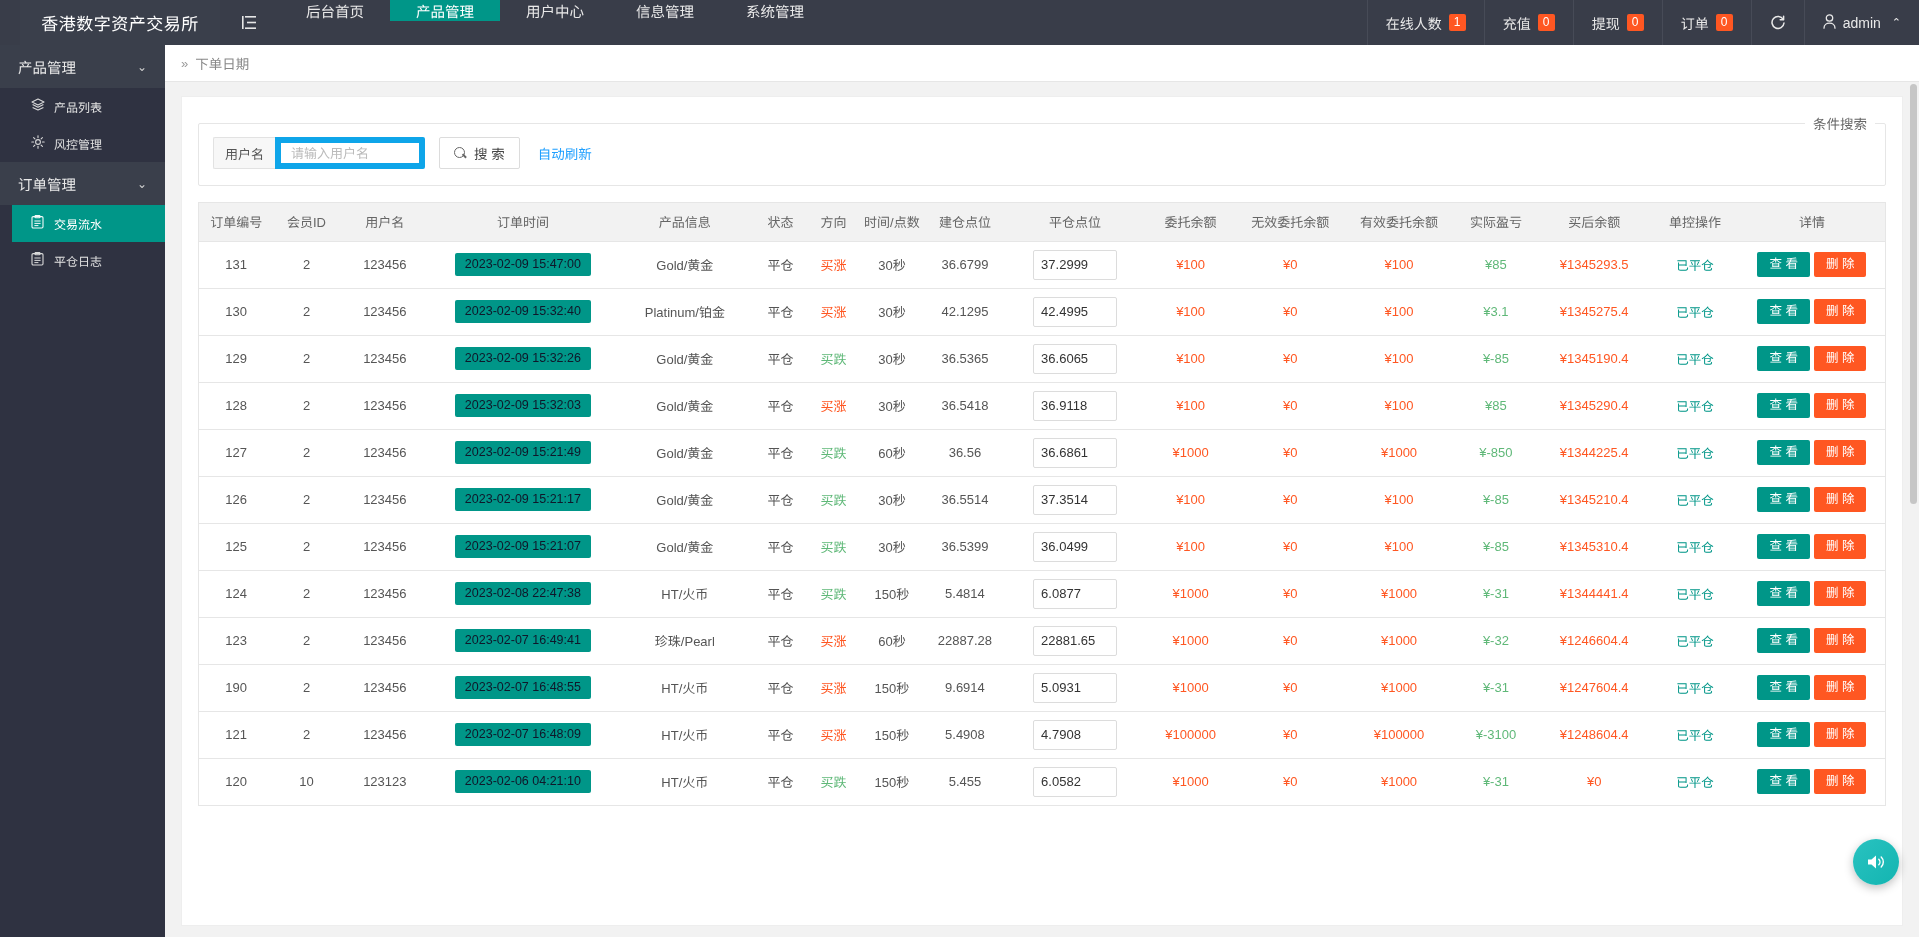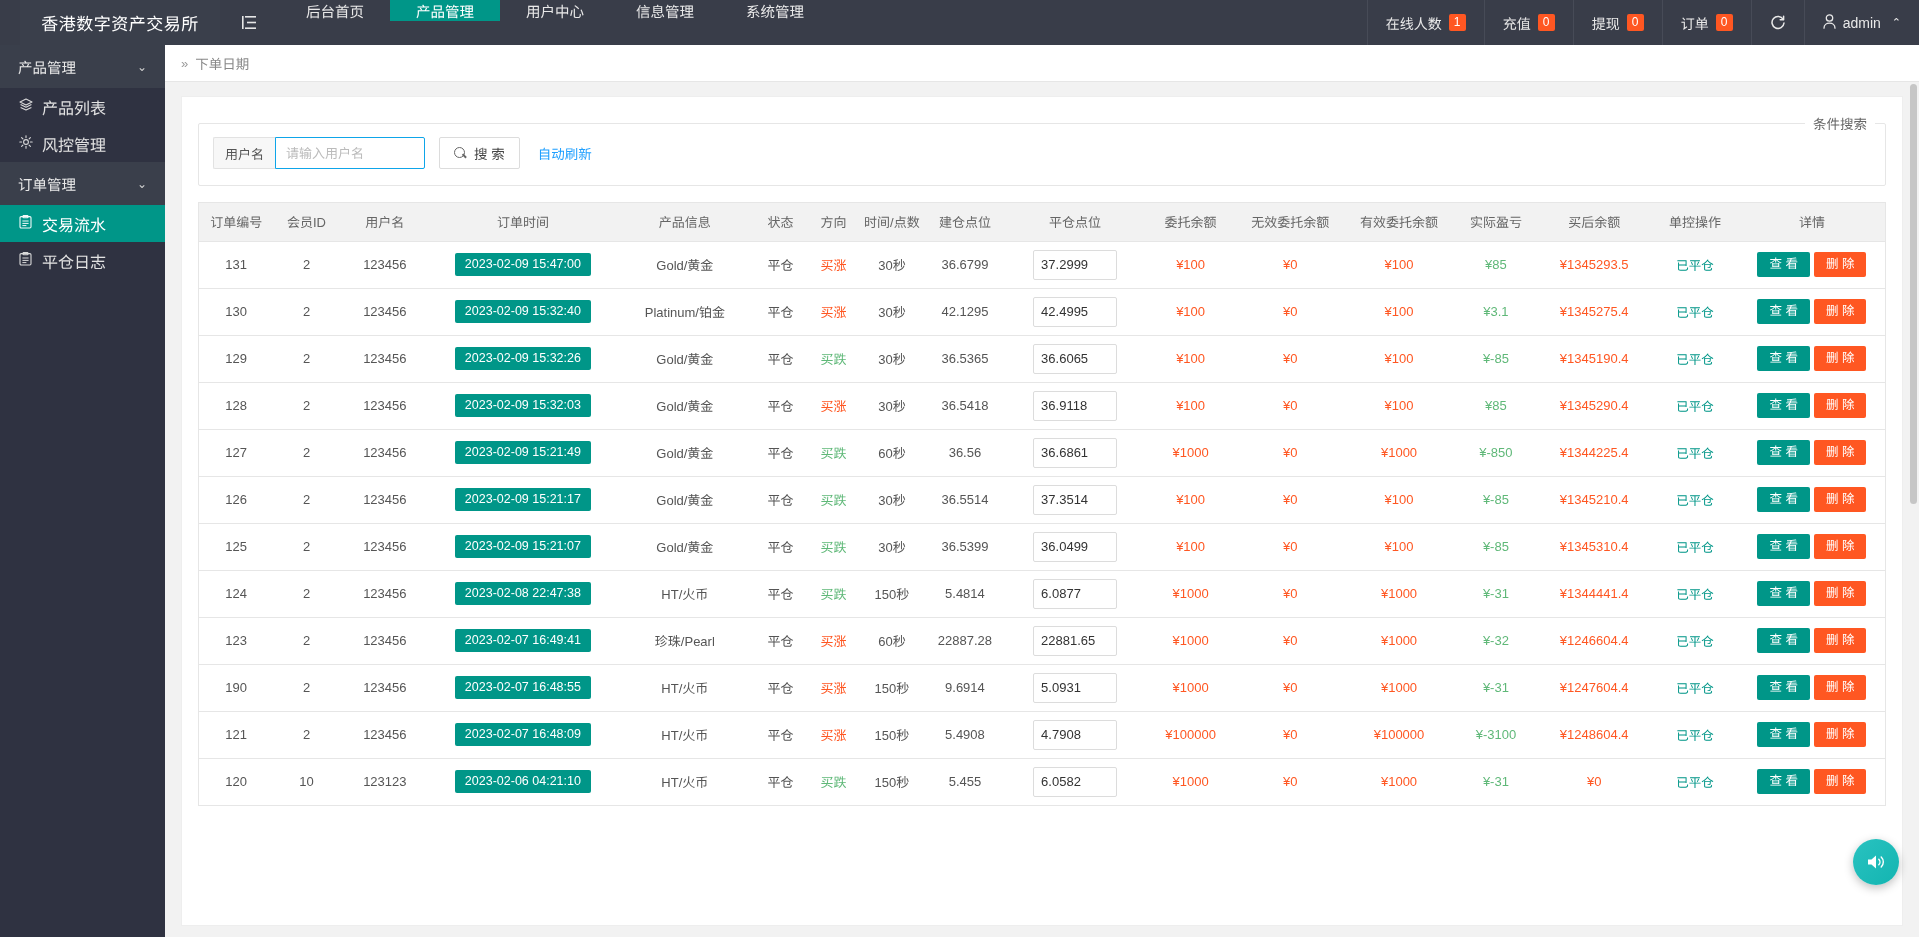--- a/index.html
+++ b/index.html
@@ -58,22 +58,23 @@
     background: #2F3241; overflow: hidden; z-index: 20;
   }
   .side-group {
     height: 43px; display: flex; align-items: center;
     padding: 0 18px; color: #e8e8e8; font-size: 14.5px;
     background: #3a3f4b; cursor: pointer; justify-content: space-between;
   }
   .side-group .chev { font-size: 12px; color: #cfcfcf; }
   .side-item {
     height: 37px; display: flex; align-items: center; gap: 9px;
-    padding: 0 18px; color: #e2e2e2; font-size: 16px; cursor: pointer;
+    padding: 0 18px; color: #e2e2e2; font-size: 12px; cursor: pointer;
     background: #2F3241;
+    margin-left: 12px;
   }
   .side-item.active { background: #009688; color: #fff; }
   .side-ico { width: 15px; display: inline-block; text-align: center; font-size: 13px; opacity: .95; }
 
   
   .crumb-bar {
     position: absolute; top: 45px; left: 165px; right: 0; height: 37px;
     background: #fff; border-bottom: 1px solid #e6e6e6;
     display: flex; align-items: center; padding-left: 16px;
     font-size: 13.5px; color: #888; z-index: 10;
@@ -100,21 +101,21 @@
     font-size: 13.5px; color: #666; padding: 0 8px; margin-left: 4px; text-align: right;
   }
   .form-row { display: flex; align-items: center; gap: 14px; padding-top: 4px; }
   .input-group { display: flex; align-items: stretch; height: 32px; }
   .ig-label {
     background: #f7f7f7; border: 1px solid #e2e2e2; border-right: none;
     padding: 0 11px; display: flex; align-items: center;
     font-size: 13px; color: #555; white-space: nowrap; border-radius: 2px 0 0 2px;
   }
   .ig-input {
-    border: 1px solid #0ea5e9; outline: none; padding: 0 10px;
+    border: 6px solid #0ea5e9; outline: none; padding: 0 10px;
     font-size: 13px; color: #333; border-radius: 0 2px 2px 0;
     font-family: inherit; background: #fff;
   }
   .ig-input::placeholder { color: #bbb; }
   .w-user { width: 150px; }
   .w-date { width: 160px; }
   .btn-search {
     height: 32px; padding: 0 14px; background: #fff;
     border: 1px solid #dcdcdc; border-radius: 2px;
     display: flex; align-items: center; gap: 7px;
@@ -142,21 +143,21 @@
     font-weight: normal; color: #666; font-size: 13px;
     height: 38px; text-align: center; padding: 0 2px; white-space: nowrap;
   }
   table.data tbody td {
     border-bottom: 1px solid #e6e6e6;
     height: 47px; text-align: center; font-size: 13px; color: #555;
     padding: 0 2px; white-space: nowrap;
   }
 
   .pill-time {
-    display: inline-block; background: #009688; color: #ffffff;
+    display: inline-block; background: #009688; color: #0f172a;
     font-size: 12.5px; padding: 5px 10px; border-radius: 2px; line-height: 1; text-align: right;
   }
   .v-red { color: #FF5722; }
   .v-green { color: #5FB878; }
   .v-money-red { color: #FF5722; }
   .v-status-teal { color: #009688; font-size: 12.5px; }
   .num-input {
     width: 84px; height: 30px; border: 1px solid #dcdcdc; border-radius: 2px;
     text-align: left; padding: 0 7px; font-size: 13px; color: #333;
     outline: none; font-family: inherit; background: #fff;

